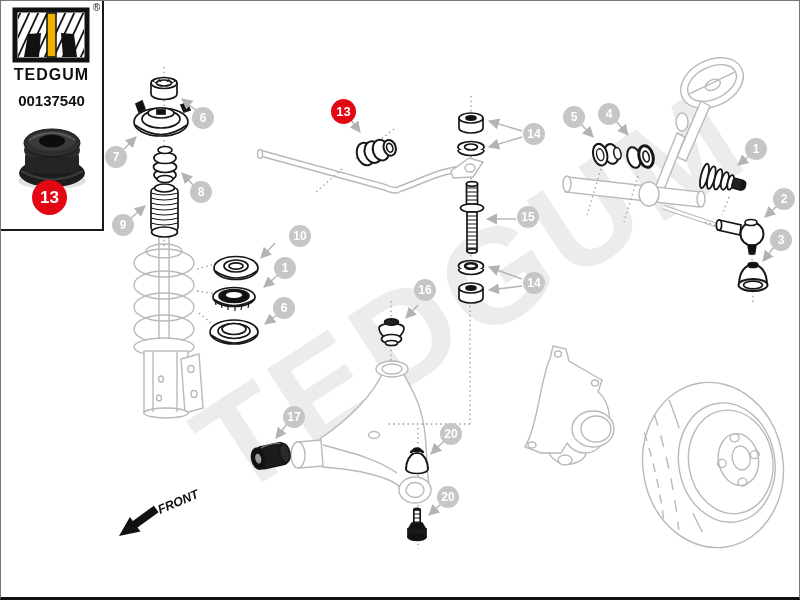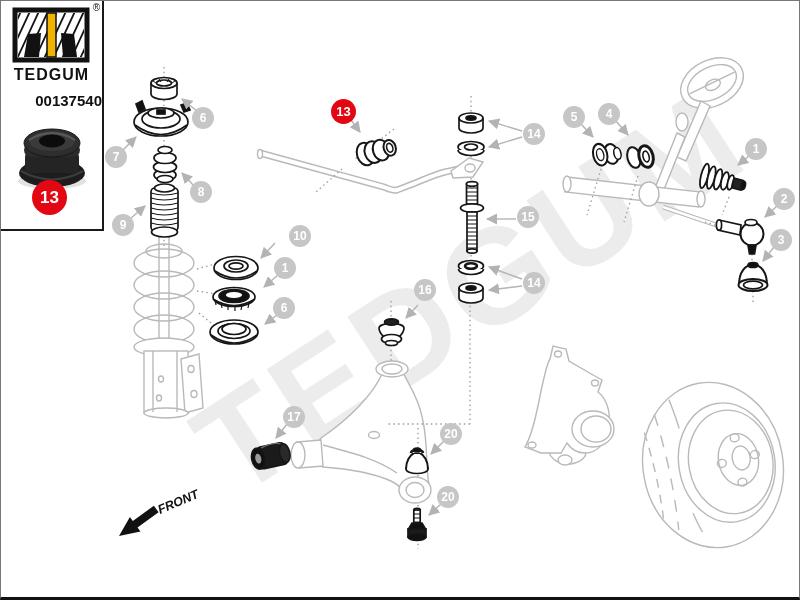--- a/index.html
+++ b/index.html
@@ -11,21 +11,21 @@
   .badge{position:absolute;width:22px;height:22px;border-radius:50%;background:#c6c6c6;
          color:#fff;font-weight:bold;font-size:12px;line-height:1;
          display:flex;align-items:center;justify-content:center;z-index:6;}
   .badge.red{width:25px;height:25px;background:#e30613;font-size:13px;z-index:7;}
   
   .brand-box{position:absolute;left:0;top:0;width:101px;height:228px;background:#fff;
              border-right:2px solid #1a1a1a;border-bottom:2px solid #1a1a1a;z-index:5;}
   .reg-mark{position:absolute;top:1px;right:2px;font-size:10px;color:#111;}
   .logo-svg{display:block;margin:6px auto 0 auto;}
   .brand-name{font-weight:bold;font-size:16px;letter-spacing:1px;text-align:center;color:#111;margin-top:1px;}
-  .part-number{font-weight:bold;font-size:15px;text-align:right;color:#111;margin-top:8px;}
+  .part-number{font-weight:bold;font-size:15px;text-align:center;color:#111;margin-top:8px;}
   .photo-svg{display:block;margin:4px auto 0 auto;}
   .panel-badge{position:absolute;left:31px;top:179px;width:35px;height:35px;border-radius:50%;
                background:#e30613;color:#fff;font-weight:bold;font-size:17px;
                display:flex;align-items:center;justify-content:center;}
 </style>
 </head>
 <body>
 
 <div class="stage">
 

